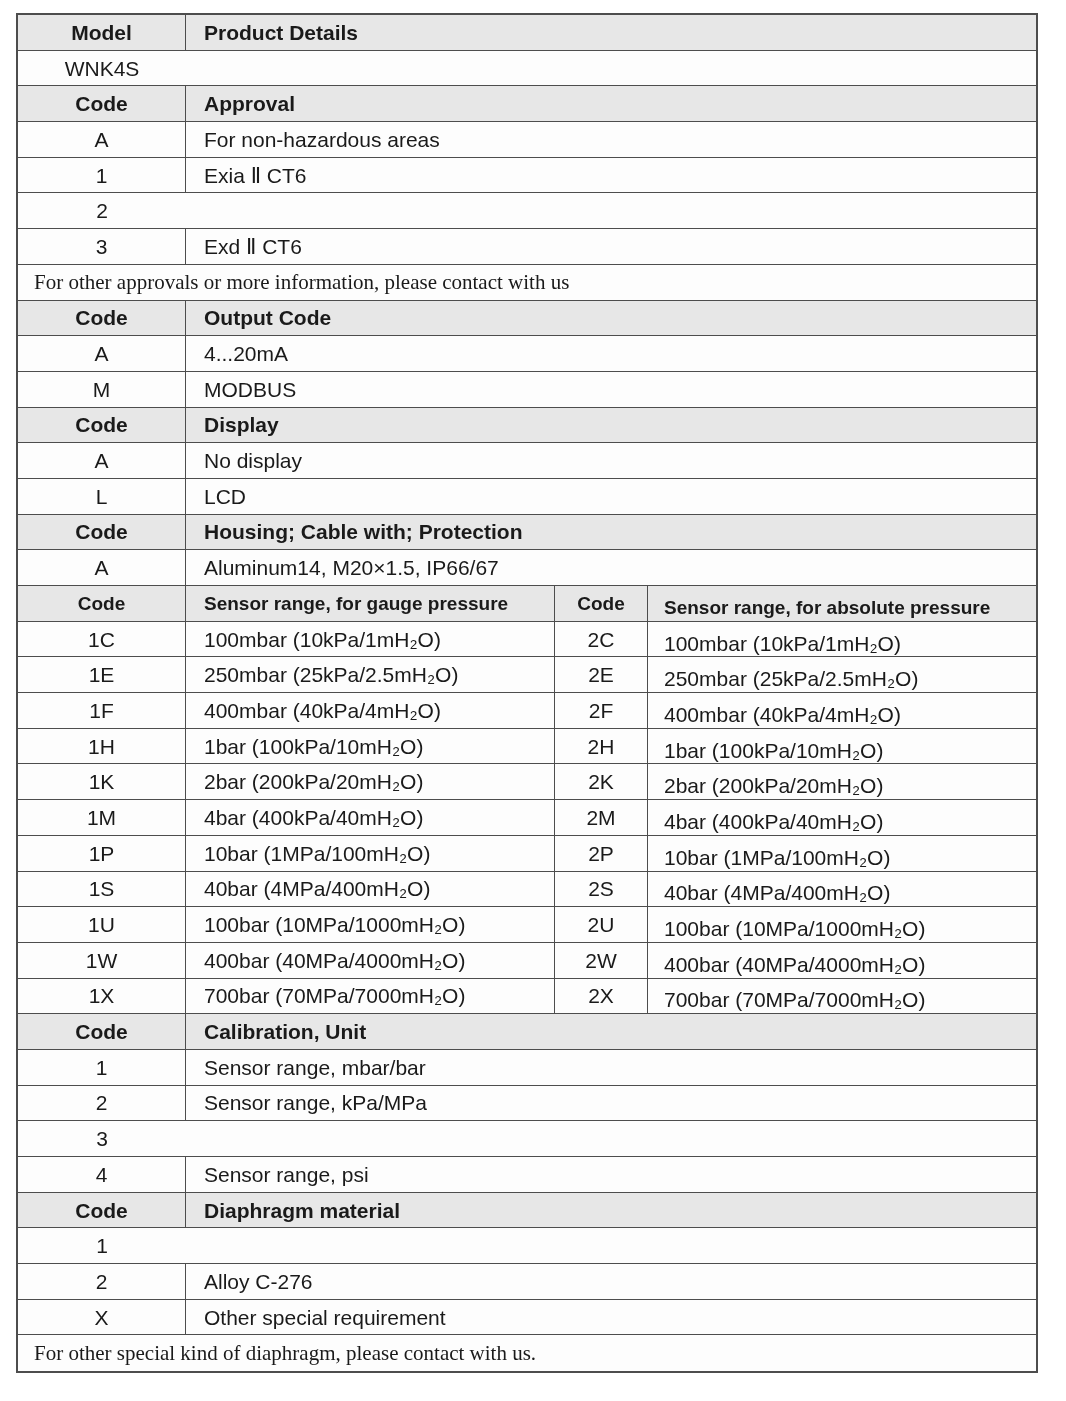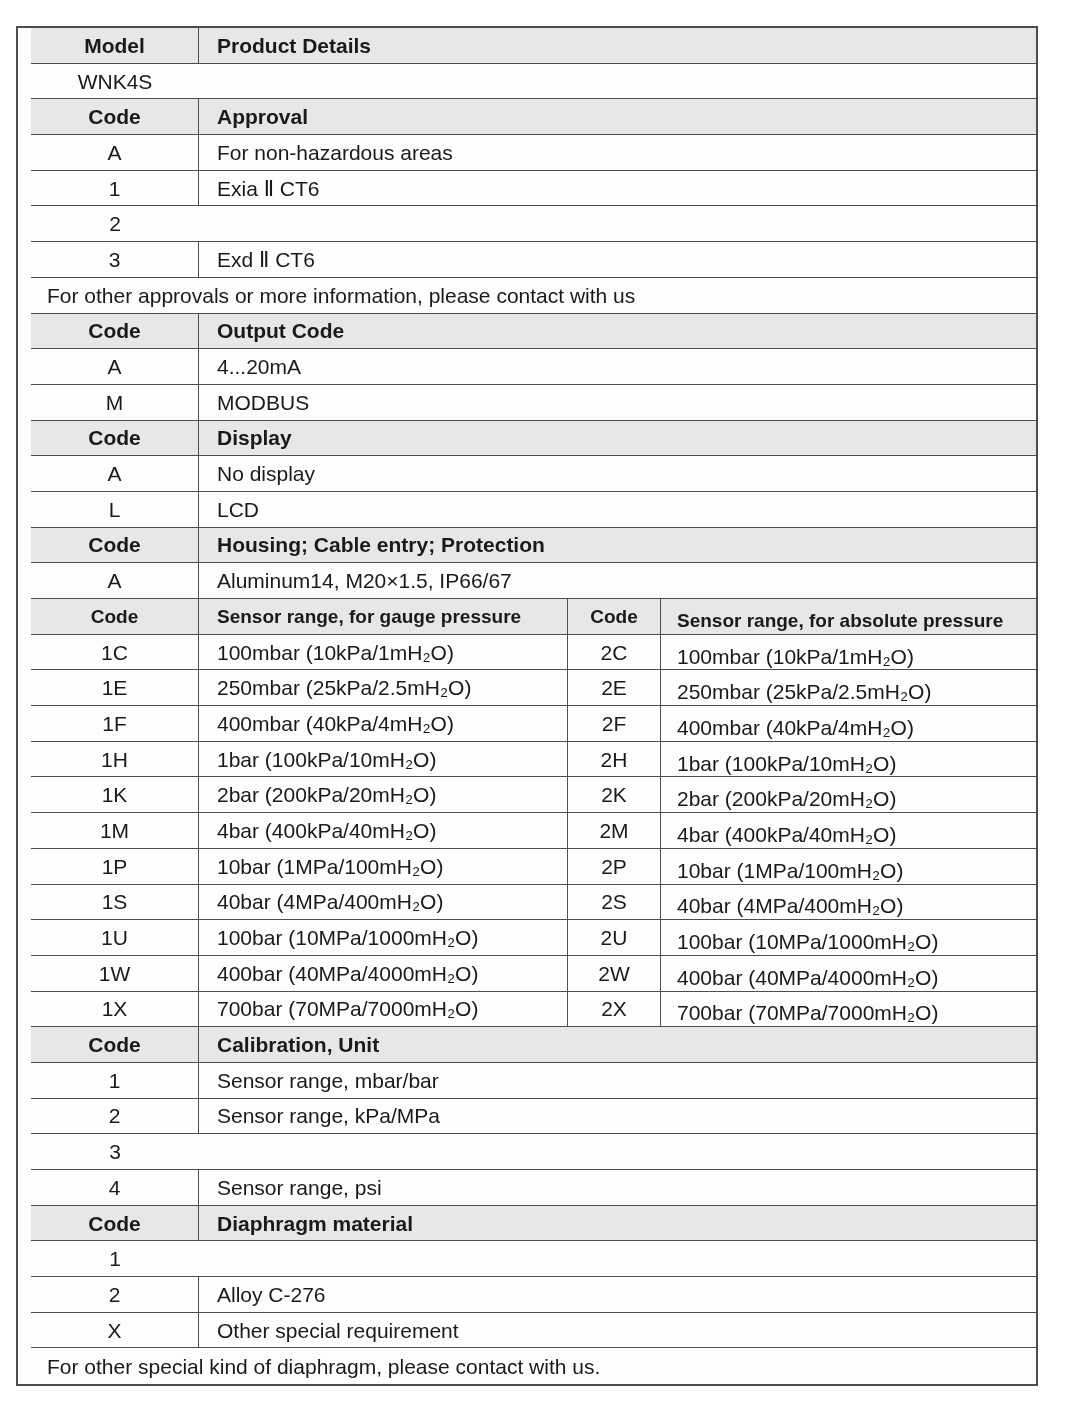--- a/index.html
+++ b/index.html
@@ -8,26 +8,25 @@
     background: #ffffff;
     width: 1066px;
     height: 1401px;
     font-family: "Liberation Sans", "DejaVu Sans", sans-serif;
     color: #1a1a1a;
     -webkit-font-smoothing: antialiased;
   }
   #spec-table {
     position: absolute;
     left: 16px;
-    top: 26px;
+    top: 13px;
     width: 1022px;
     border: 2px solid #4d4d4d;
     box-sizing: border-box;
     background: #fdfdfd;
-    padding-left: 13px;
   }
   .row {
     display: flex;
     height: 35.7px;
     background: #fdfdfd;
     border-bottom: 1px solid #4d4d4d;
     box-sizing: border-box;
   }
   .row:last-child { border-bottom: none; }
   .row.header-row {
@@ -67,20 +66,21 @@
   .quad .detail2-col {
     flex: 1;
     padding-left: 16px;
     margin-top: 8px;
   }
   .header-row.quad .cell { font-size: 19px; }
   .note-cell {
     flex: 1;
     padding-left: 16px;
     border-right: none;
+    font-family: Liberation Serif, serif;
   }
 </style>
 <style>.row{background:var(--row-bg,#fdfdfd);border-bottom-color:var(--border-color,#4d4d4d);}.row.header-row{background:var(--header-bg,#e7e7e7);}.cell{border-right-color:var(--border-color,#4d4d4d);}#spec-table{border-color:var(--border-color,#4d4d4d);}</style></head>
 <body>
 
 <div id="spec-table">
     <div class="row header-row pair">
       <div class="cell code-col">Model</div>
       <div class="cell detail-col">Product Details</div>
     </div>
@@ -128,21 +128,21 @@
     <div class="row pair">
       <div class="cell code-col">A</div>
       <div class="cell detail-col">No display</div>
     </div>
     <div class="row pair">
       <div class="cell code-col">L</div>
       <div class="cell detail-col">LCD</div>
     </div>
     <div class="row header-row pair">
       <div class="cell code-col">Code</div>
-      <div class="cell detail-col">Housing; Cable entry; Protection</div>
+      <div class="cell detail-col">Housing; Cable with; Protection</div>
     </div>
     <div class="row pair">
       <div class="cell code-col">A</div>
       <div class="cell detail-col">Aluminum14, M20×1.5, IP66/67</div>
     </div>
     <div class="row header-row quad">
       <div class="cell code-col">Code</div>
       <div class="cell detail1-col">Sensor range, for gauge pressure</div>
       <div class="cell code2-col">Code</div>
       <div class="cell detail2-col">Sensor range, for absolute pressure</div>

